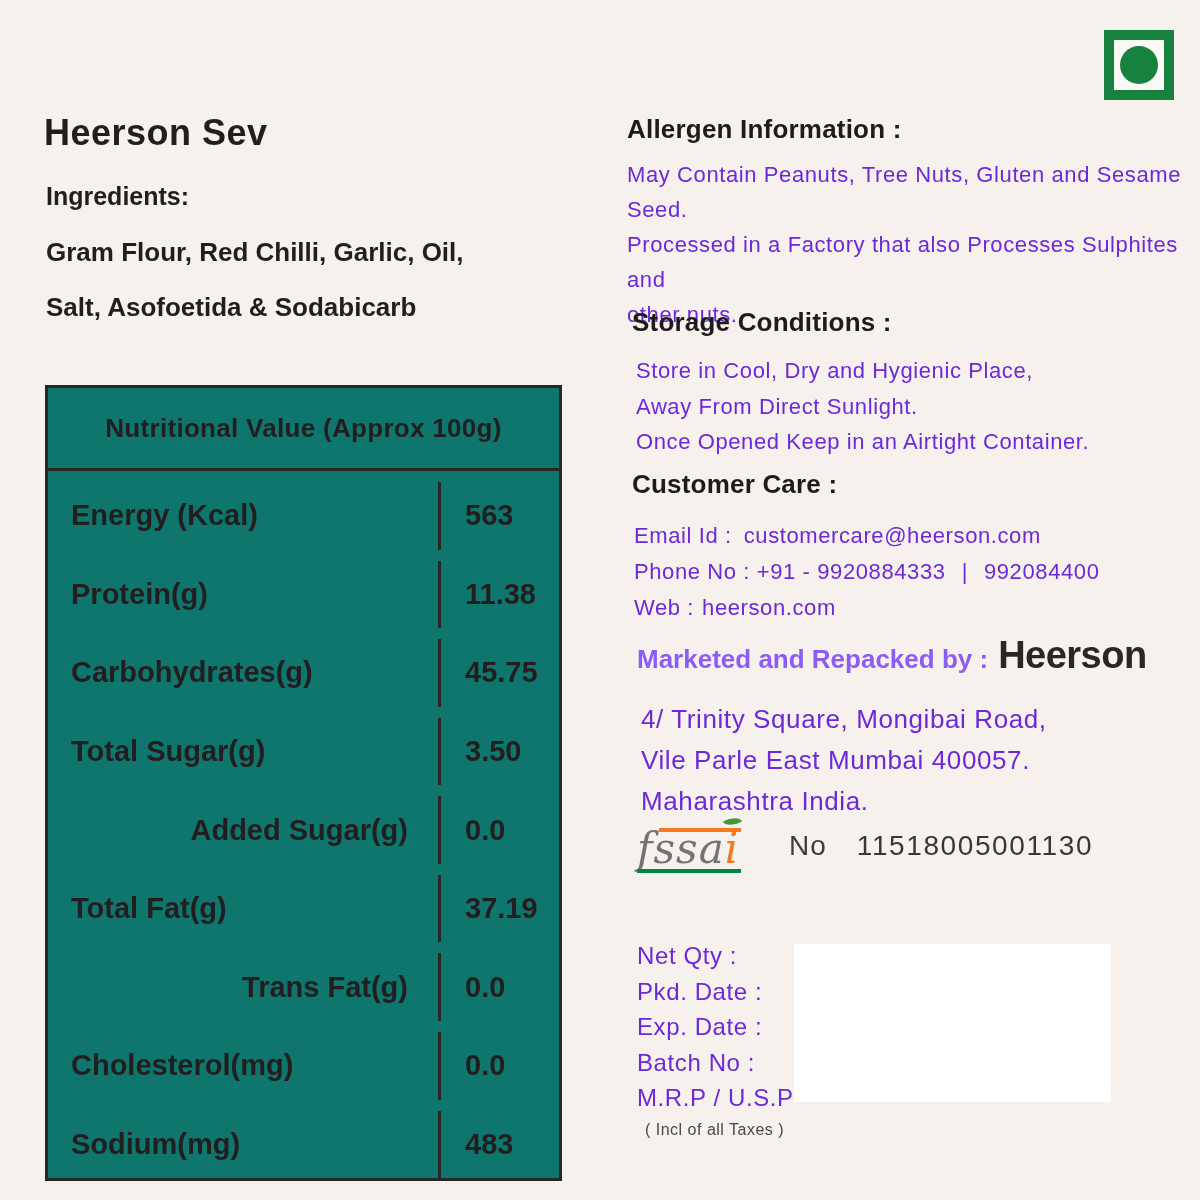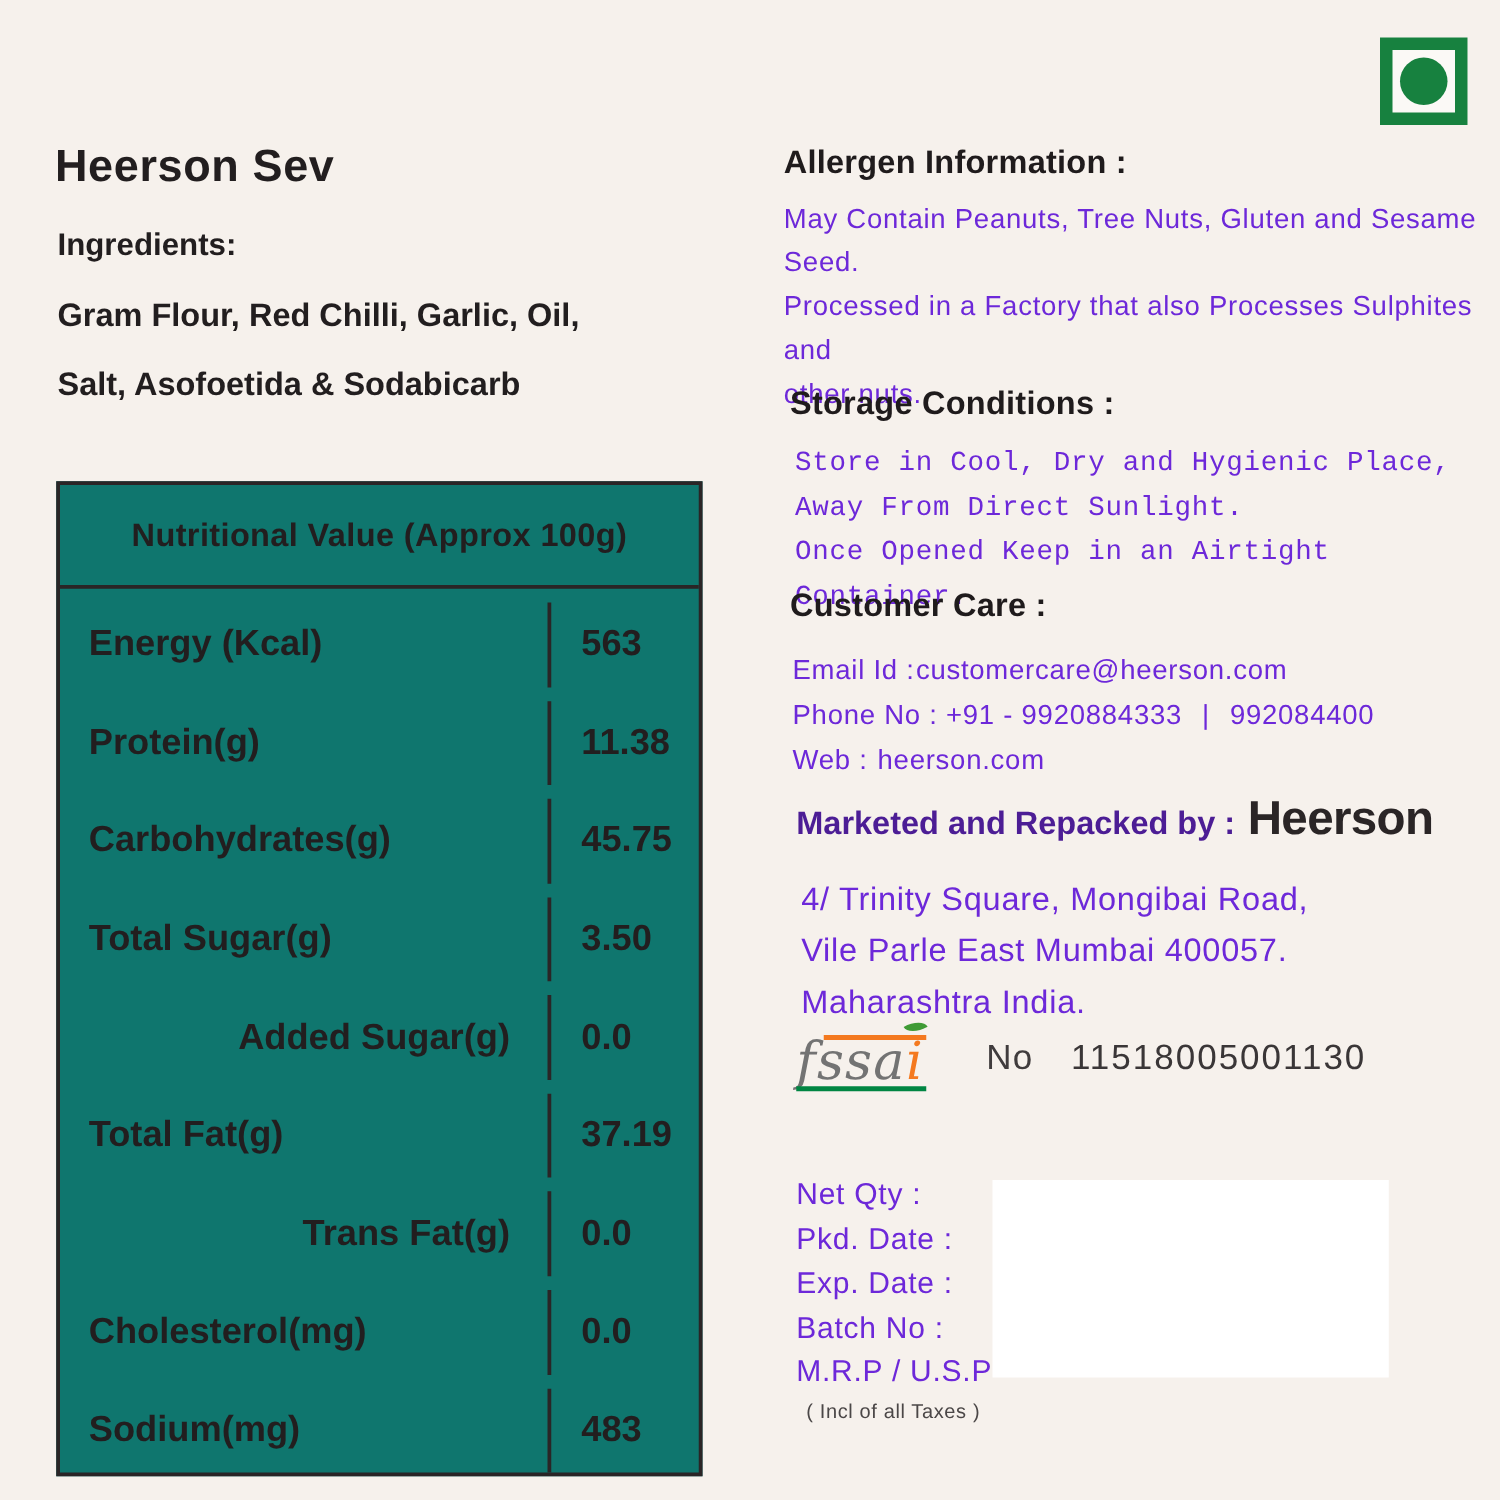--- a/index.html
+++ b/index.html
@@ -34,31 +34,31 @@
 
   
   .sec-heading{font-weight:bold;color:#1f1b1c;font-size:26px;letter-spacing:.2px;}
   .gray{color:#6d28d9;letter-spacing:.6px;}
 
   .allergen{position:absolute;left:627px;top:114px;width:570px;}
   .allergen .line{font-size:22px;line-height:35px;}
   .allergen .lines{margin-top:12px;}
 
   .storage{position:absolute;left:632px;top:307px;}
-  .storage .lines{margin-top:15px;padding-left:4px;font-family:Liberation Mono, monospace;}
+  .storage .lines{margin-top:15px;padding-left:4px;}
   .storage .line{font-size:22px;line-height:35.5px;}
 
   .customer{position:absolute;left:632px;top:469px;}
   .customer .rows{margin-top:18px;padding-left:2px;font-size:22px;line-height:36px;}
-  .customer .val{margin-left:1px;}
+  .customer .val{margin-left:12px;}
   .customer .val2{margin-left:8px;}
   .customer .sep{margin:0 16px;}
 
   .marketed{position:absolute;left:637px;top:634px;display:flex;align-items:baseline;}
-  .marketed-label{font-size:26px;font-weight:bold;color:#4c1d95;}
+  .marketed-label{font-size:26px;font-weight:bold;color:#8b5cf6;}
   .marketed-brand{font-size:38px;font-weight:bold;color:#2a2526;margin-left:10px;letter-spacing:-.5px;}
 
   .address{position:absolute;left:641px;top:699px;font-size:26px;line-height:41px;}
 
   
   .fssai-row{position:absolute;left:637px;top:818px;height:56px;display:flex;align-items:center;}
   .fssai-logo{position:relative;width:104px;height:54px;}
   .fssai-word{position:absolute;left:0;bottom:1px;font-family:"DejaVu Serif",serif;
               font-style:italic;font-size:42px;line-height:46px;letter-spacing:1px;}
   .fssai-fssa{color:#737373;}

